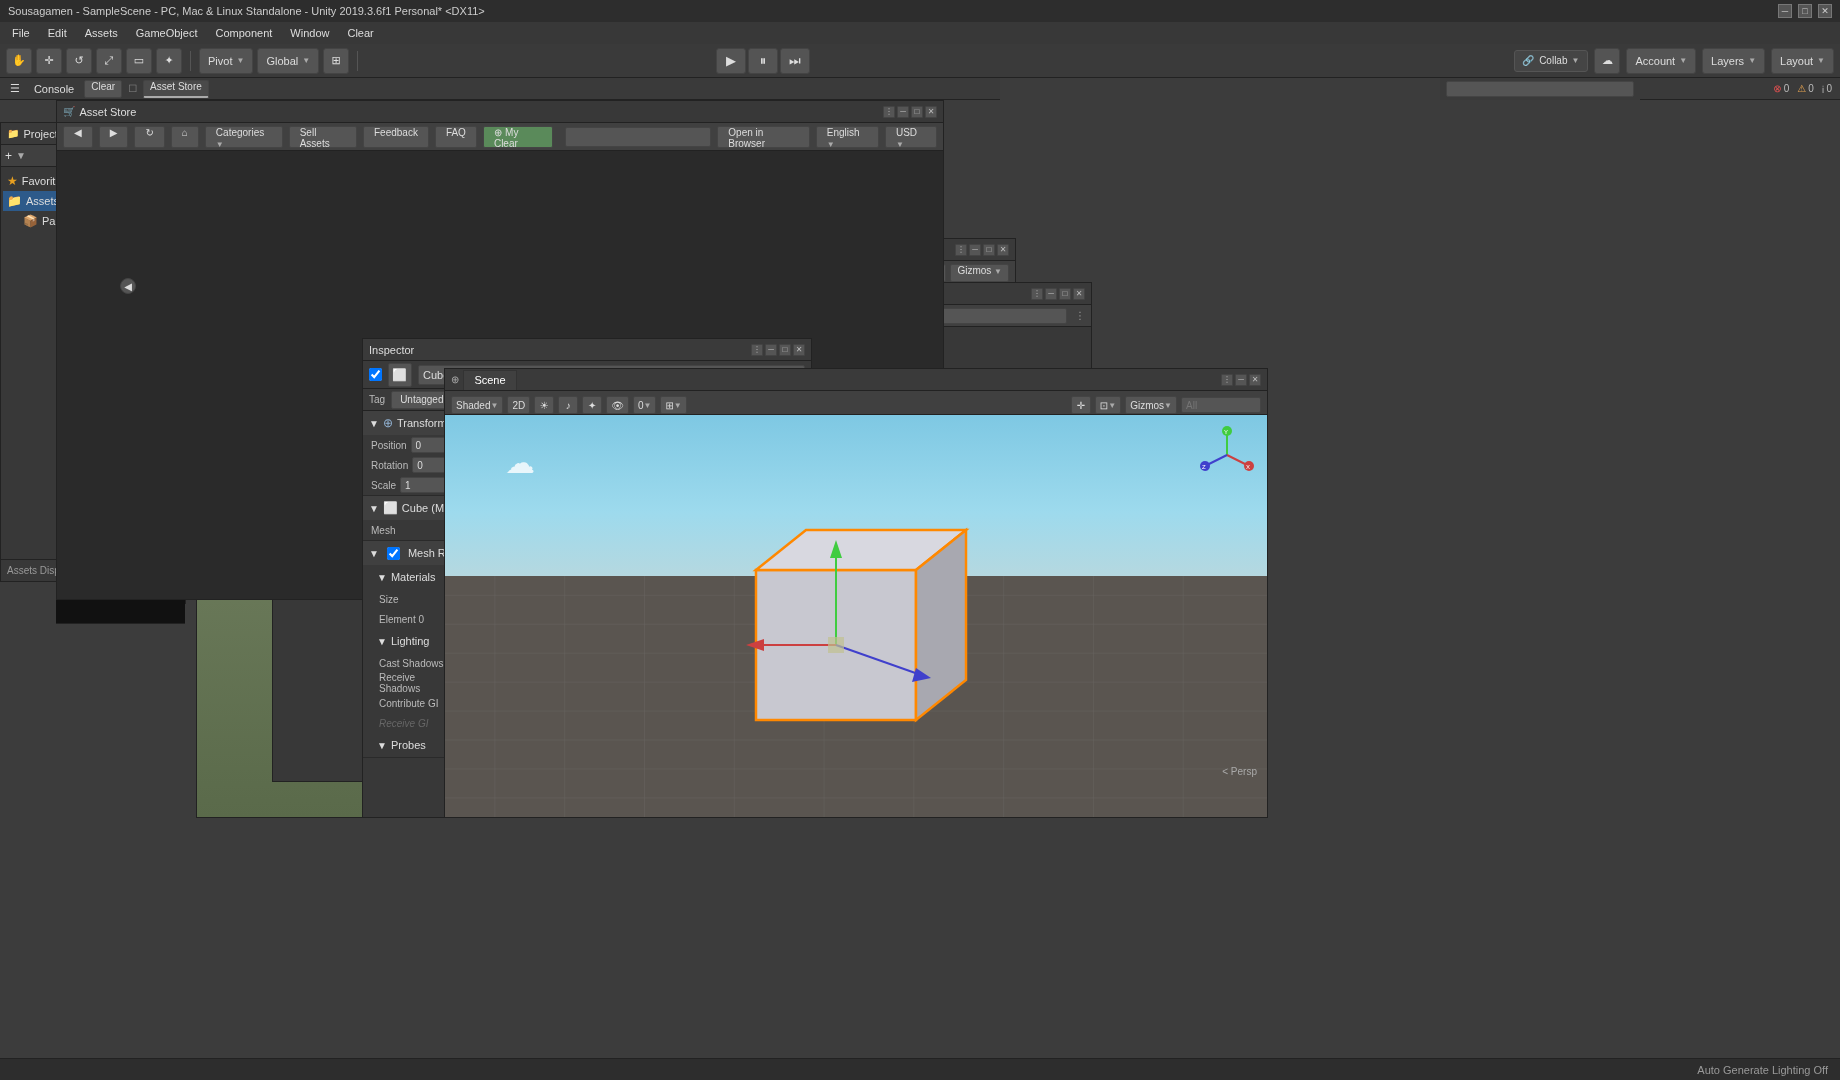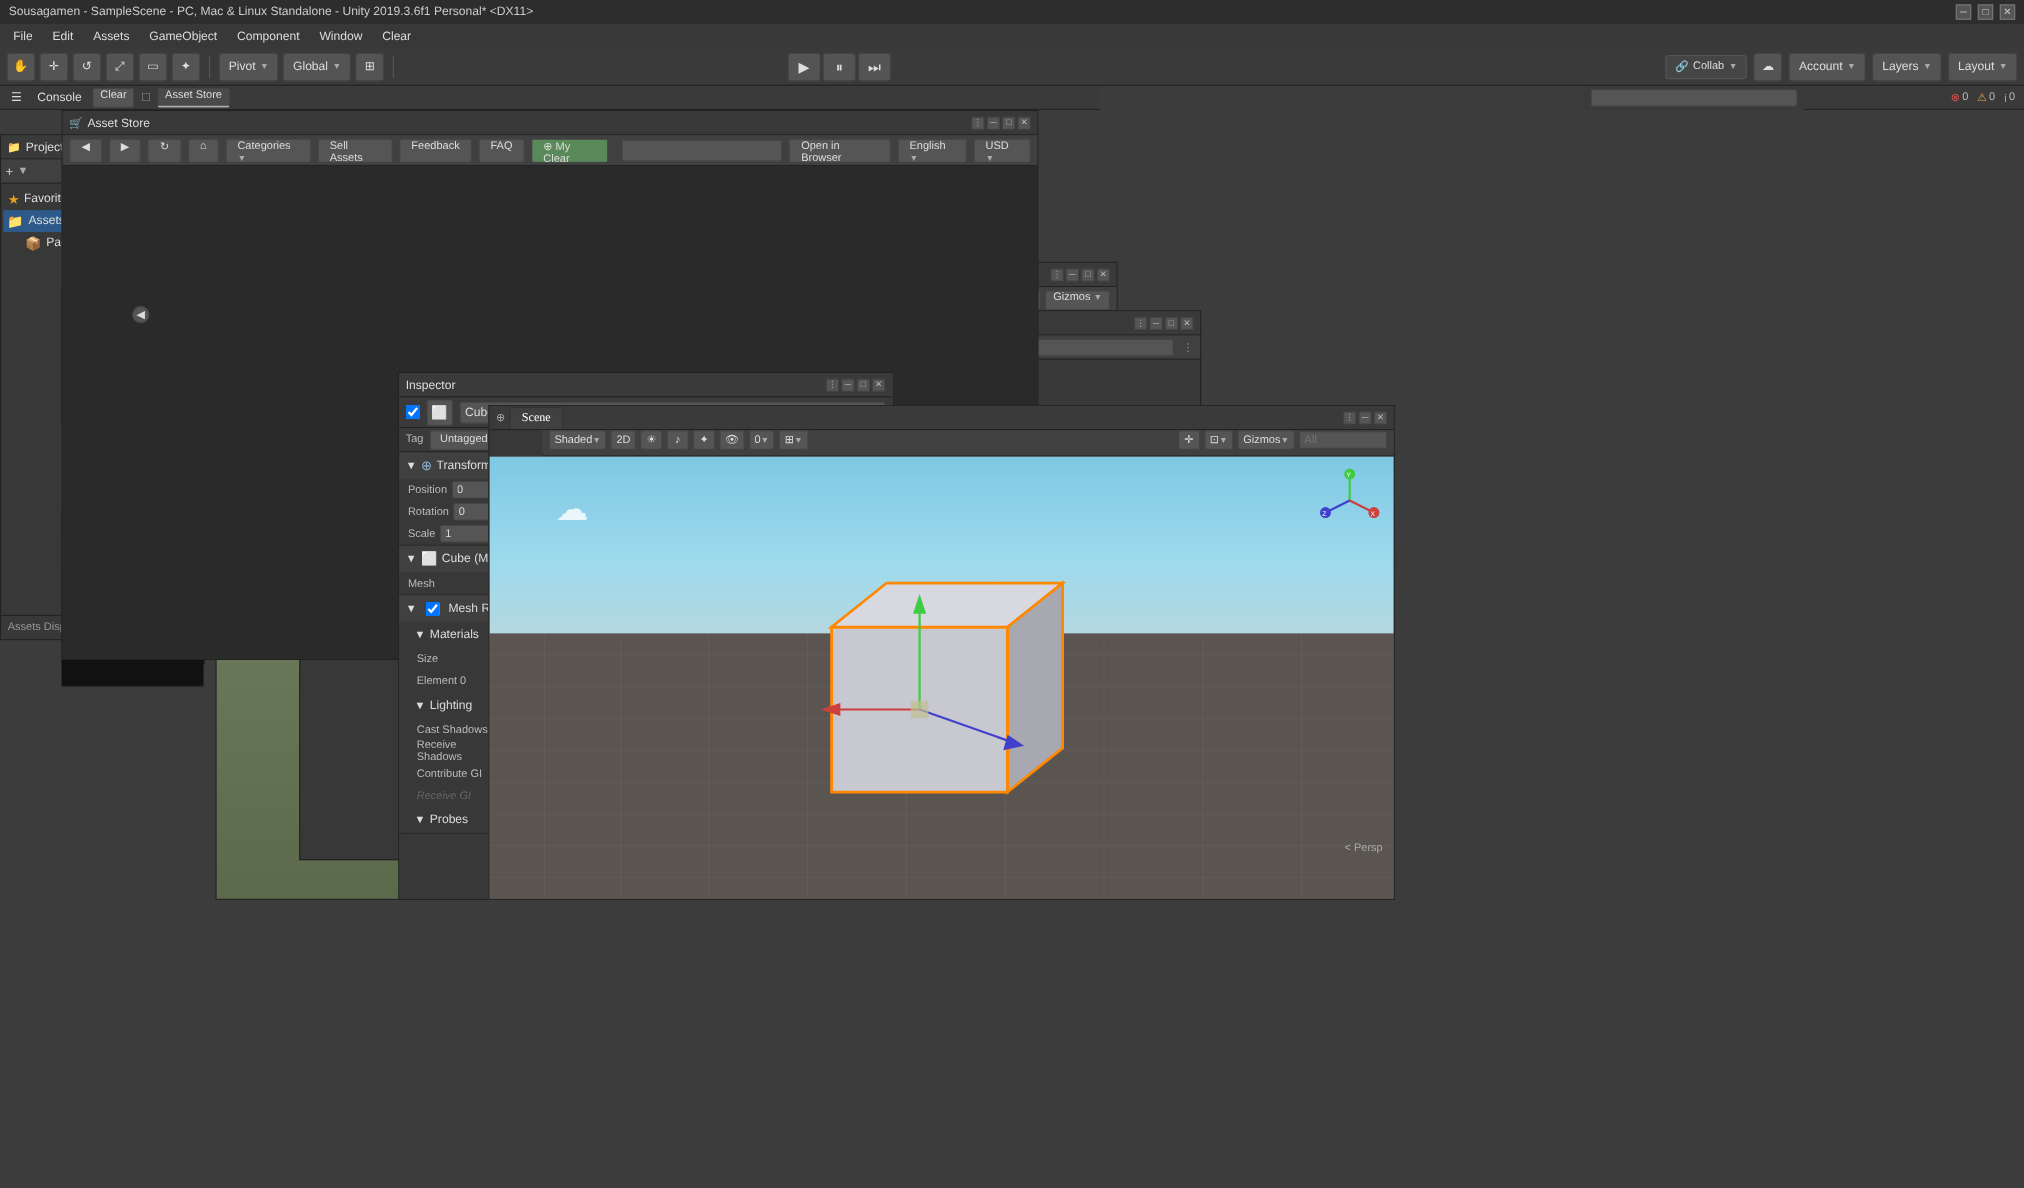--- a/index.html
+++ b/index.html
@@ -486,25 +486,24 @@
       display: flex;
       align-items: center;
       padding: 0 6px;
       gap: 4px;
       border-bottom: 1px solid #222;
     }
     #scene-toolbar {
       height: 24px;
       background: #404040;
       display: flex;
-      align-items: flex-start;
-      padding: 0 6px;
-      gap: 4px;
-      border-bottom: 1px solid #222;
-      margin-left: 48px;
+      align-items: flex-end;
+      padding: 0 6px;
+      gap: 4px;
+      border-bottom: 1px solid #222;
     }
     .scene-tool-btn {
       height: 18px;
       min-width: 20px;
       padding: 0 4px;
       background: #555;
       border: 1px solid #444;
       border-radius: 2px;
       color: #ddd;
       font-size: 10px;
@@ -672,21 +671,20 @@
       border-bottom: none;
       color: #ddd;
       font-size: 11px;
       cursor: pointer;
       display: inline-flex;
       align-items: center;
     }
     .panel-tab.active {
       background: #404040;
       color: #fff;
-      font-family: Liberation Serif, serif;
     }
     .collab-btn {
       height: 22px;
       padding: 0 8px;
       background: #454545;
       border: 1px solid #555;
       border-radius: 3px;
       color: #ddd;
       font-size: 10px;
       cursor: pointer;
@@ -1219,14 +1217,17 @@
           <line x1="30" y1="30" x2="10" y2="40" stroke="#4040cc" stroke-width="2"></line>
           <circle cx="8" cy="41" r="5" fill="#4040cc"></circle>
           <text x="5" y="44" fill="white" font-size="6">Z</text>
         </svg>
       </div>
 
       <div class="persp-label">&lt; Persp</div>
     </div>
   </div>
 
+  <div id="status-bar">
+    <span style="font-size:11px; color:#999;">Auto Generate Lighting Off</span>
+  </div>
 
 </div>
 
 </body></html>

